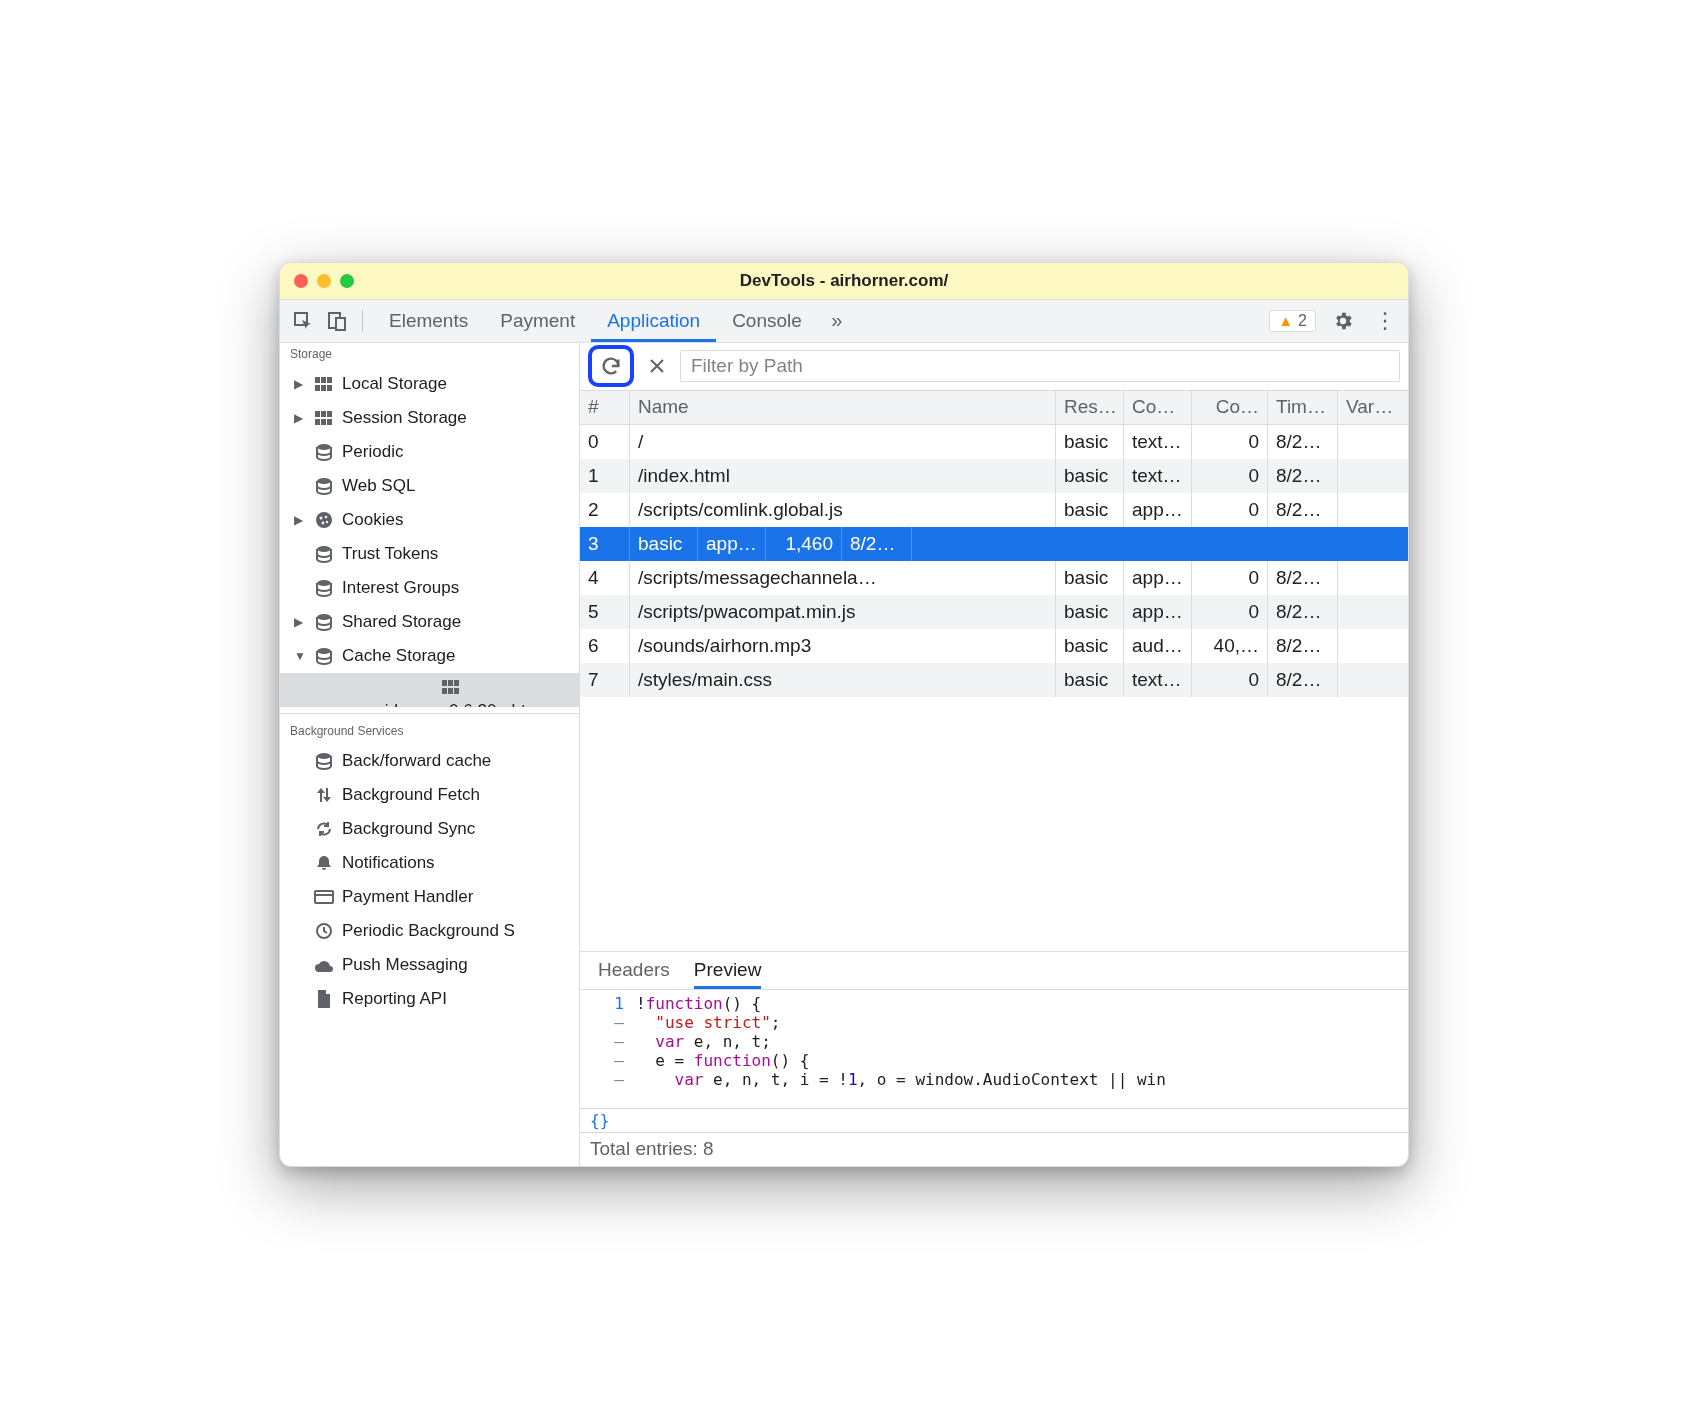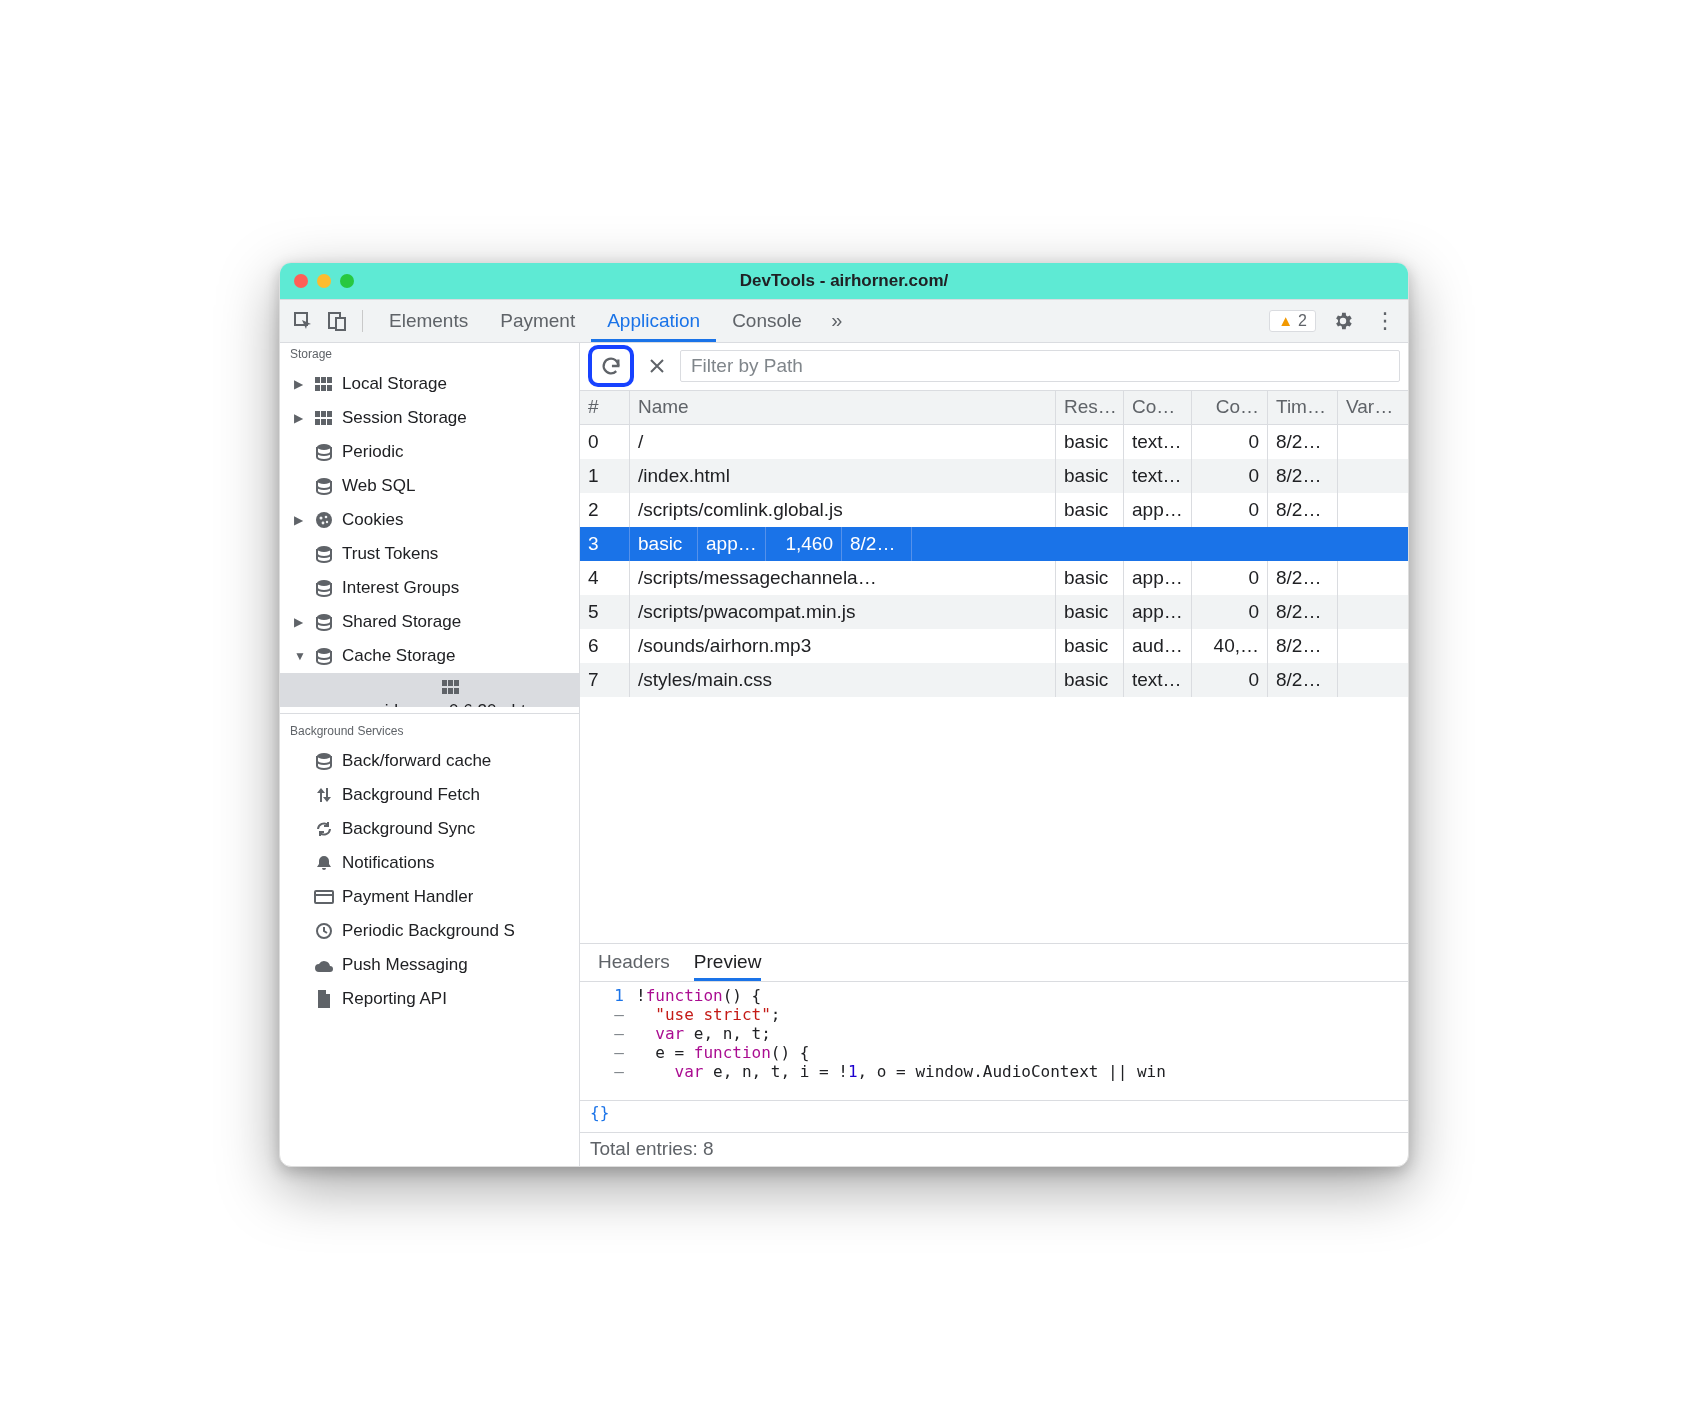--- a/index.html
+++ b/index.html
@@ -20,21 +20,21 @@
     border-radius: 12px;
     box-shadow: 0 20px 60px rgba(0,0,0,.35), 0 5px 15px rgba(0,0,0,.2);
     overflow: hidden;
     display: flex;
     flex-direction: column;
     background: #fff;
     border: 1px solid #ddd;
   }
   .titlebar {
     height: 36px;
-    background: #5eead4;
+    background: #fef9c3;
     display: flex;
     align-items: center;
     padding: 0 14px;
     position: relative;
     font-weight: 600;
     font-size: 17px;
   }
   .traffic { display:flex; gap:9px; position:absolute; left:14px; }
   .dot { width:14px; height:14px; border-radius:50%; }
   .dot.r{background:#ff5f57;} .dot.y{background:#febc2e;} .dot.g{background:#28c840;}
@@ -103,21 +103,21 @@
   .tbody { background:#fff;}
   .preview-pane { height:180px; display:flex; flex-direction:column;}
   .sub-tabs { height:38px; display:flex; align-items:center; gap:24px; padding:0 18px; border-bottom:1px solid #dadce0; color:#5f6368;}
   .sub-tab.active{ color:#202124; border-bottom:3px solid #1a73e8; height:100%; display:flex; align-items:center; padding-top:3px;}
   .code { font-family: Menlo, Consolas, monospace; font-size:16px; padding:4px 0 0 0; overflow:hidden; flex:1;}
   .code-line { display:flex; white-space:pre;}
   .gutter { width:56px; text-align:right; padding-right:12px; color:#1a73e8;}
   .gutter.d{ color:#80868b;}
   .kw{color:#aa0d91;} .str{color:#c41a16;} .num{color:#1c00cf;}
   .brace-bar{ border-top:1px solid #dadce0; padding:2px 10px; color:#1a73e8; font-family:Menlo,monospace; font-size:16px;}
-  .status-bar{ border-top:1px solid #dadce0; height:34px; display:flex; align-items:center; padding:0 10px; color:#5f6368;margin-top:8px;}
+  .status-bar{ border-top:1px solid #dadce0; height:34px; display:flex; align-items:center; padding:0 10px; color:#5f6368;}
   svg{display:block;}
 </style>
 </head>
 <body>
 
 <div class="window">
 
   <div class="titlebar">
     <div class="traffic">
       <div class="dot r"></div>

